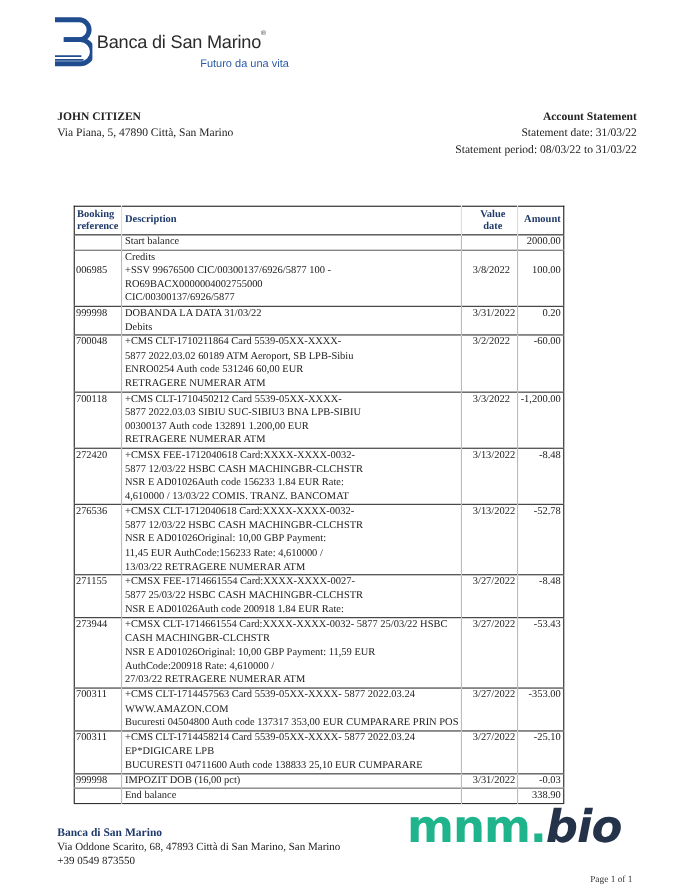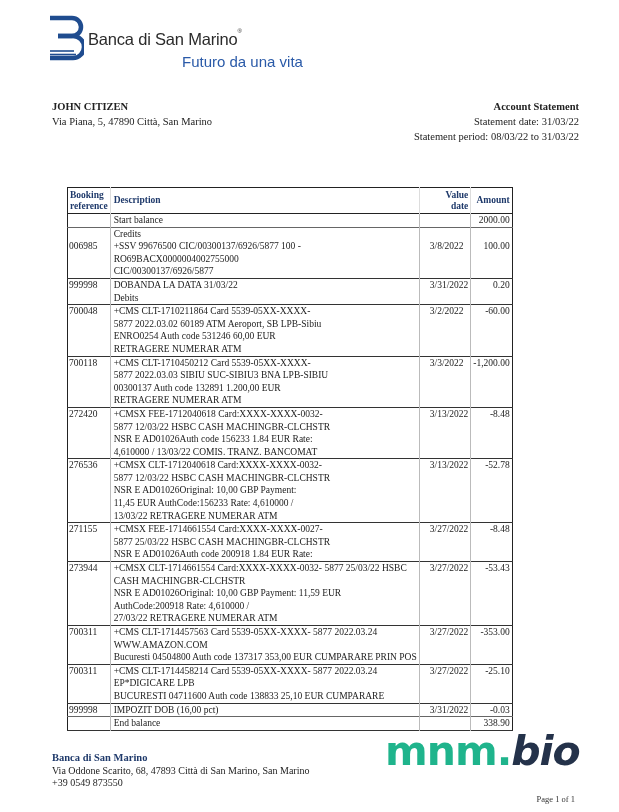--- a/index.html
+++ b/index.html
@@ -4,51 +4,51 @@
   <style>
     html, body { margin: 0; padding: 0; background: #ffffff; }
     body { width: 619px; height: 812px; position: relative; overflow: hidden;
            font-family: "Liberation Serif", serif; color: #222; }
     .logo { position: absolute; left: 50px; top: 15px; width: 220px; height: 50px; }
     .logo-mark { position: absolute; left: 0; top: 0; width: 34px; height: 48px; }
     .logo-name { position: absolute; left: 38px; top: 15px; font-family: "Liberation Sans", sans-serif;
                  font-size: 16.5px; color: #2b2b2b; letter-spacing: -0.2px; white-space: nowrap; }
     .logo-name sup { font-size: 6px; vertical-align: top; position: relative; top: -2px; }
     .logo-tag { position: absolute; left: 132px; top: 38px; font-family: "Liberation Sans", sans-serif;
-                font-size: 15px; color: #2a5aa8; white-space: nowrap; }
+                font-size: 10px; color: #2a5aa8; white-space: nowrap; }
 
     .customer { position: absolute; left: 52px; top: 99px; font-size: 10.5px; line-height: 15px; }
     .customer .name { font-weight: bold; }
     .stmt { position: absolute; right: 40px; top: 99px; font-size: 10.5px; line-height: 15px; text-align: right; }
     .stmt .title { font-weight: bold; }
 
     table.ledger { position: absolute; left: 67px; top: 187px; width: 426px; border-collapse: collapse;
                    font-size: 9.5px; line-height: 12.6px; }
     table.ledger { border: 1.3px solid #222; }
     table.ledger th { color: #1f3a6b; font-weight: bold; text-align: left; vertical-align: middle;
                       padding: 1px 2px; line-height: 11px; }
     table.ledger th.ref { width: 60px; }
     table.ledger th.desc { padding-left: 3px; }
-    table.ledger th.vd { width: 90px; text-align: right; padding-left: 8px; }
+    table.ledger th.vd { width: 90px; text-align: center; padding-left: 8px; }
     table.ledger th.amt { width: 70px; text-align: right; }
     table.ledger thead tr { border-bottom: 1.3px solid #222; height: 26px; }
     table.ledger td { vertical-align: top; padding: 0 2px; }
     table.ledger td.ref { padding-left: 1px; }
     table.ledger td.desc { padding-left: 3px; }
     table.ledger td.vd { text-align: left; padding-left: 10px; }
     table.ledger td.amt { text-align: right; }
     table.ledger td.ref, table.ledger td.desc, table.ledger td.vd { border-right: 0.6px solid #bbb; }
     table.ledger th.ref, table.ledger th.desc, table.ledger th.vd { border-right: 0.6px solid #ddd; }
     table.ledger tbody tr { border-bottom: 1.3px solid #333; }
     table.ledger tbody tr.thin { border-bottom: 0.8px solid #666; }
     .line { display: block; white-space: nowrap; }
 
     .footer-bank { position: absolute; left: 52px; top: 752px; font-size: 10px; line-height: 12.5px; }
     .footer-bank .name { font-weight: bold; color: #1f3a6b; font-size: 10.5px; }
-    .watermark { position: absolute; left: 385px; top: 727px; font-family: "DejaVu Sans", sans-serif;
+    .watermark { position: absolute; left: 370px; top: 727px; font-family: "DejaVu Sans", sans-serif;
                  font-weight: bold; font-size: 41px; letter-spacing: -1px; white-space: nowrap; }
     .watermark .a { color: #1fb48c; }
     .watermark .b { color: #24324a; font-style: italic; }
     .page-num { position: absolute; right: 44px; top: 794px; font-size: 8.5px; color: #333; }
   </style>
 </head>
 <body>
 
 <div class="logo">
   <svg class="logo-mark" viewBox="0 0 34 48">

